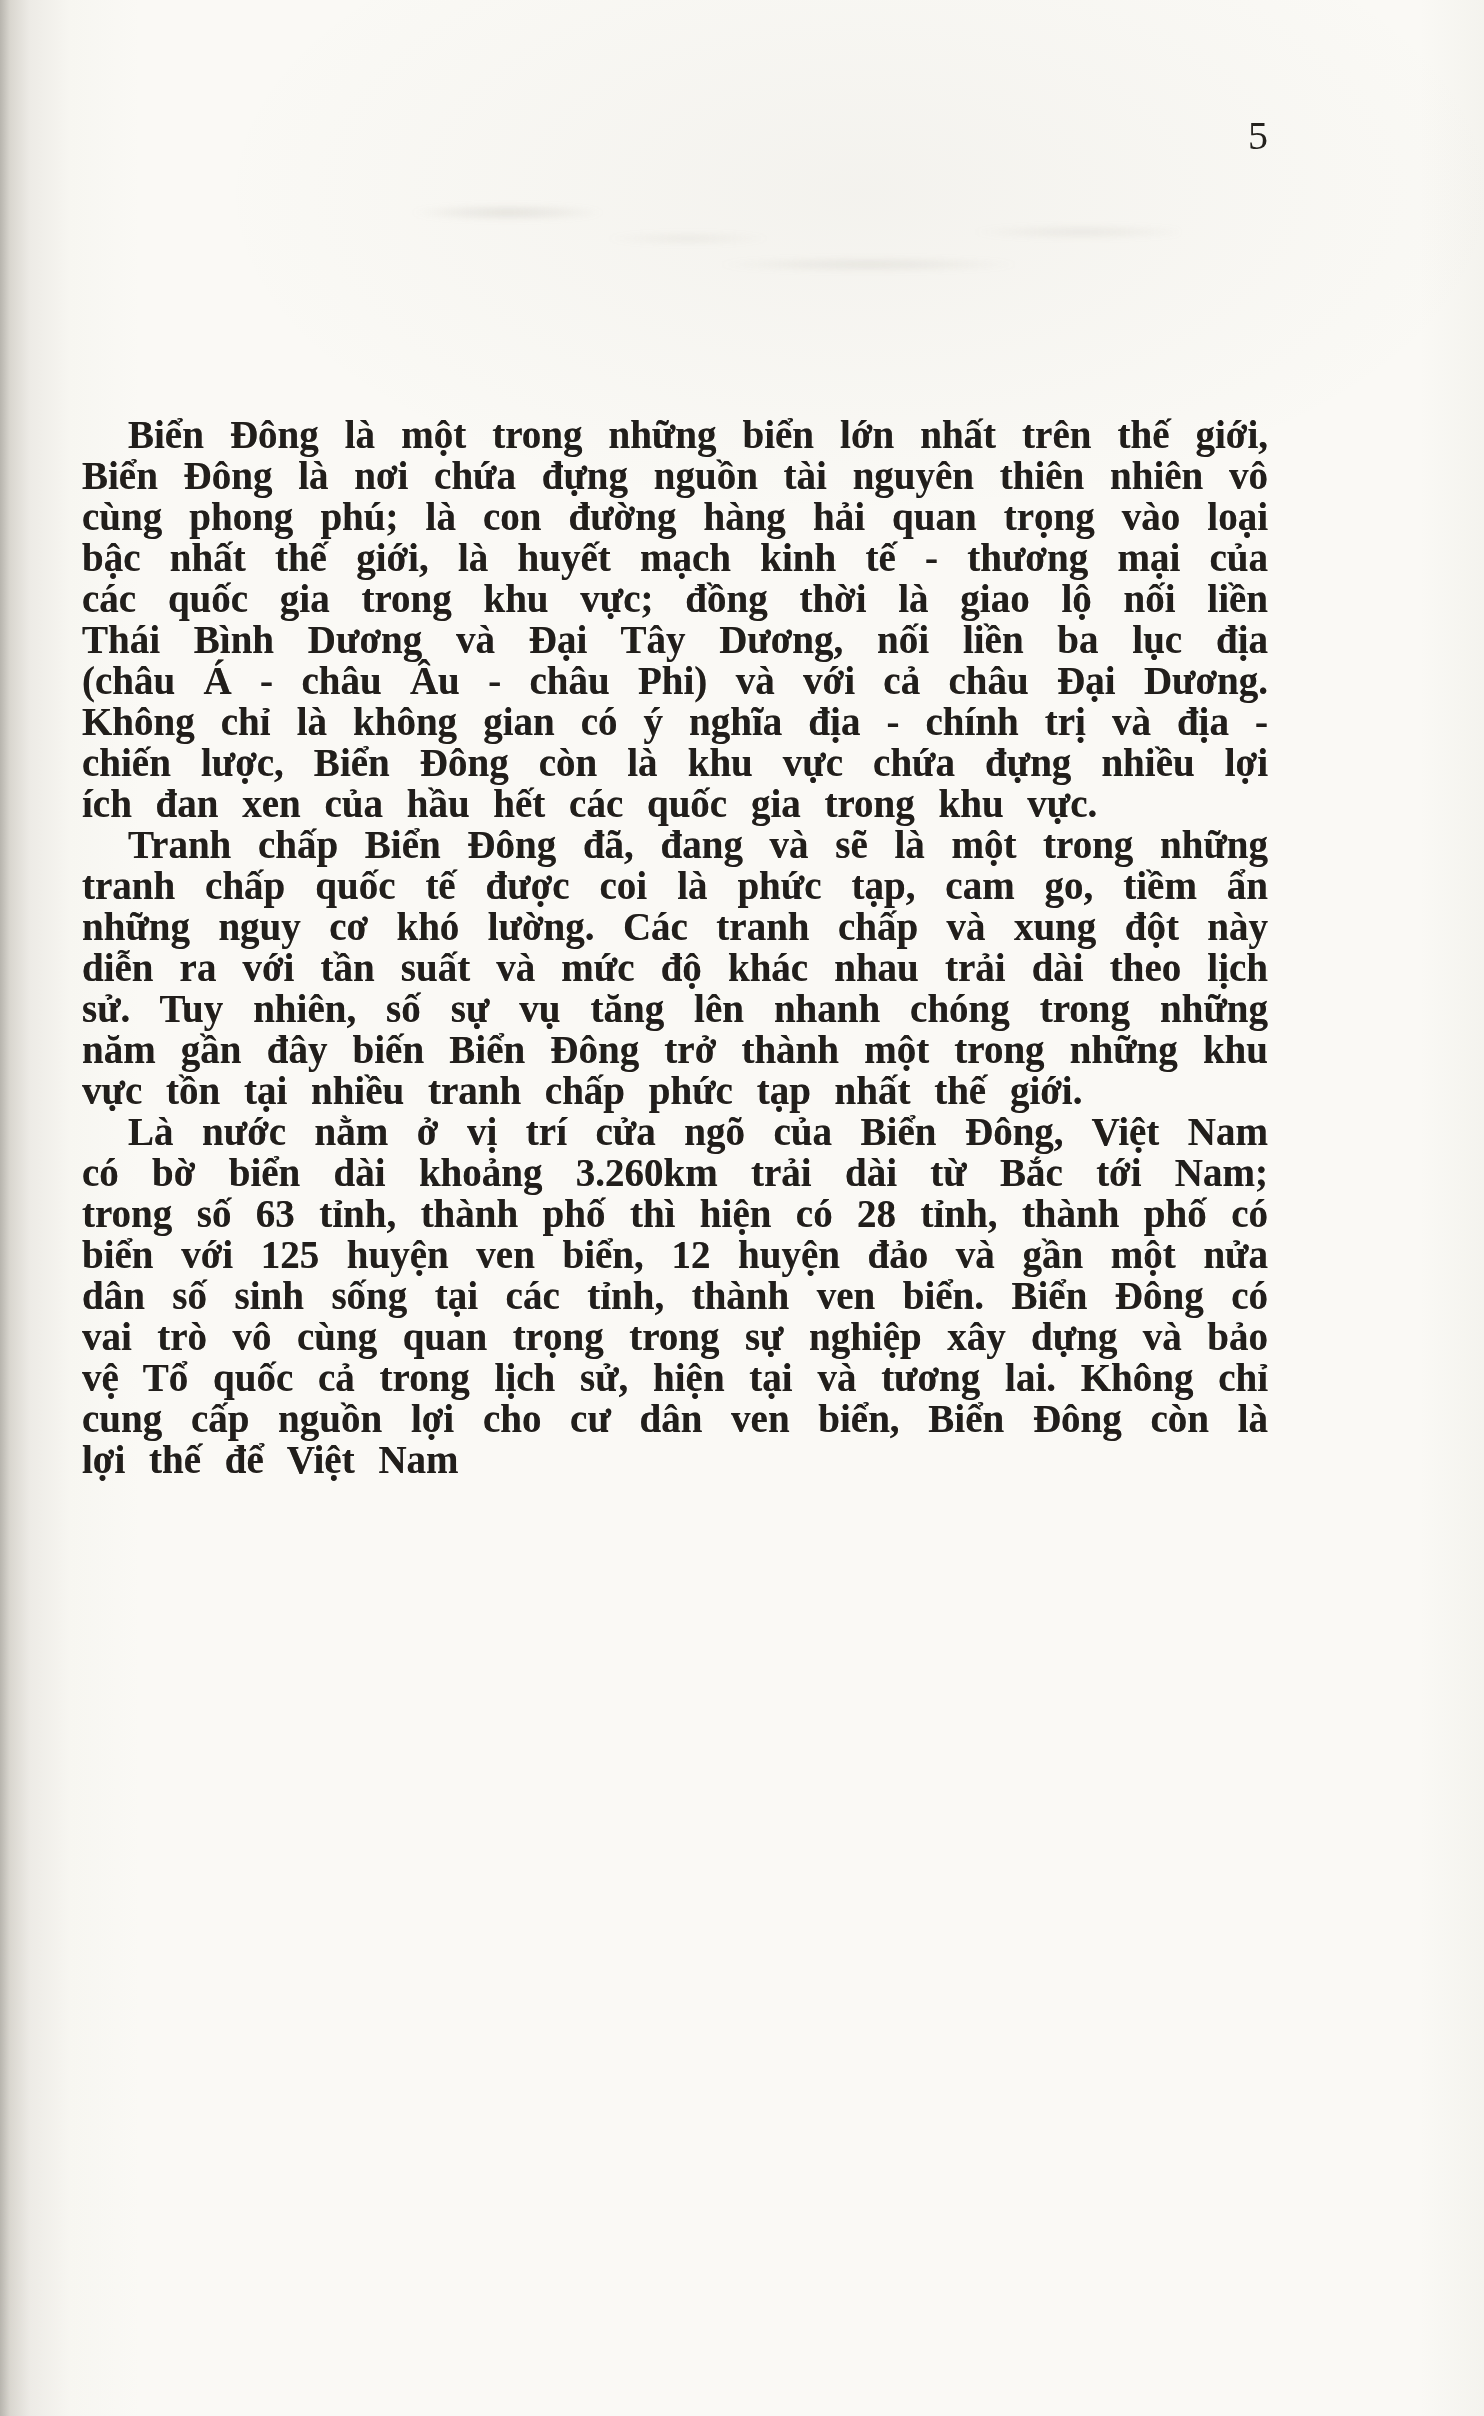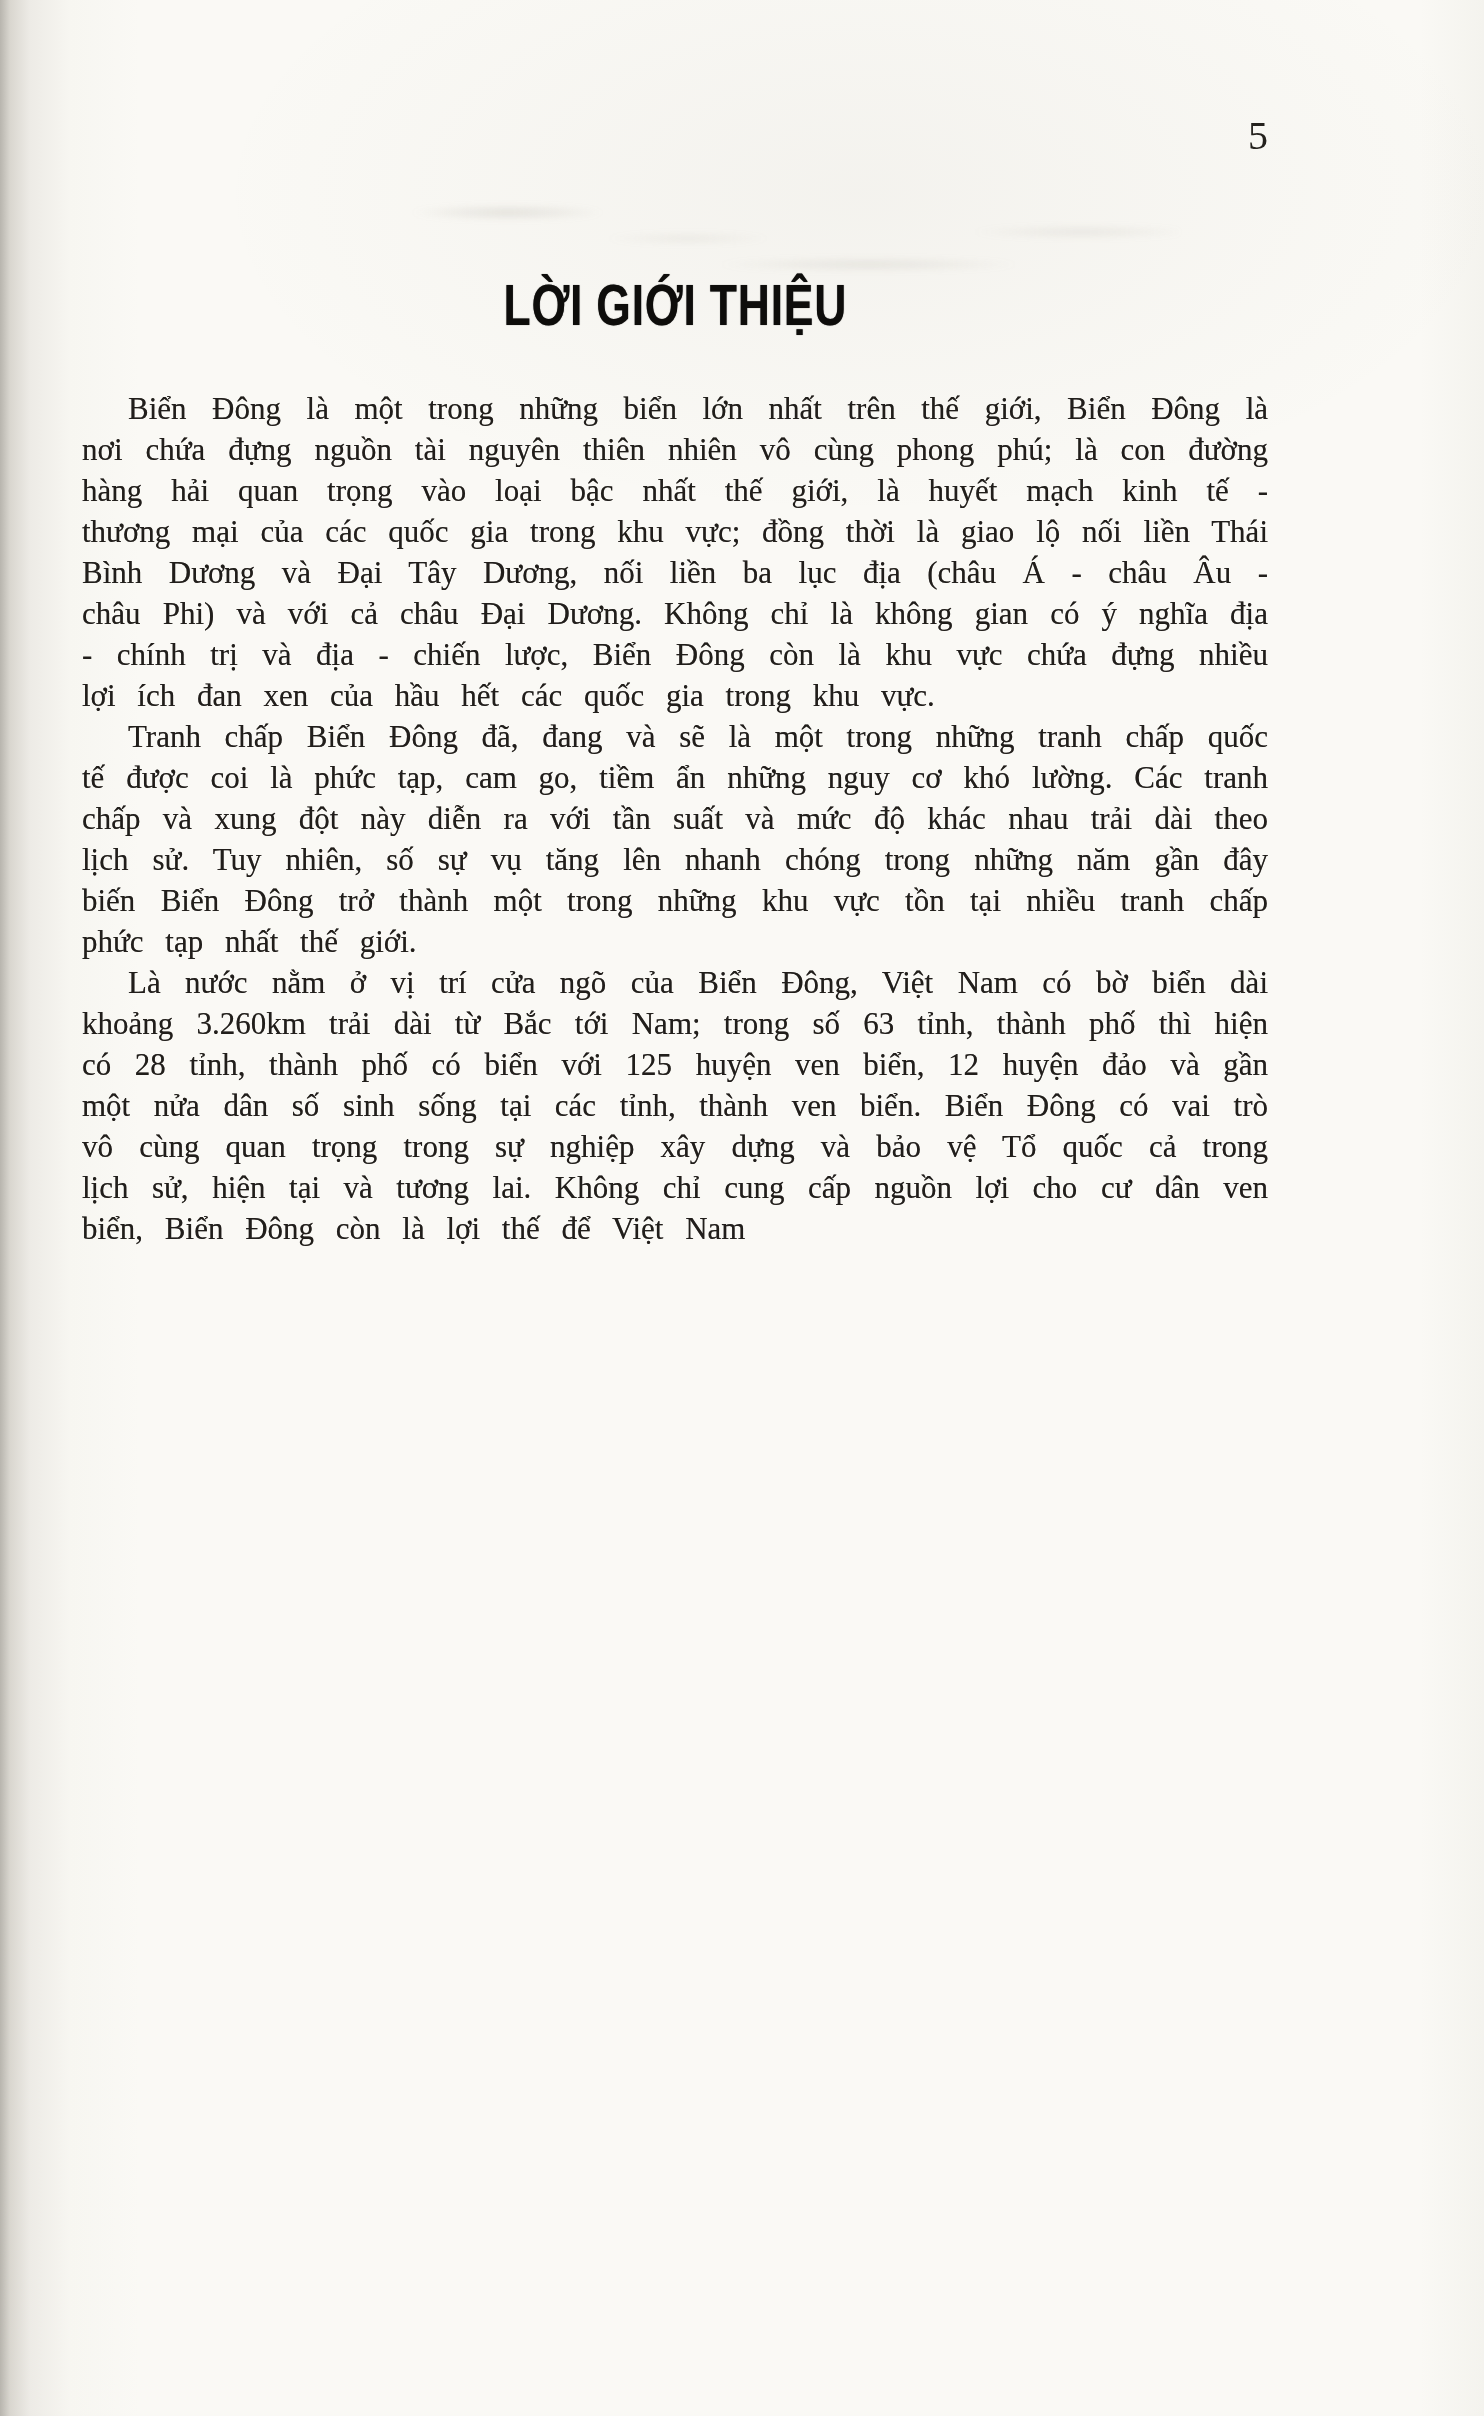--- a/index.html
+++ b/index.html
@@ -60,47 +60,45 @@
     font-size: 57px;
     letter-spacing: 1px;
     color: #0e0d0b;
     transform: scaleX(0.78);
     transform-origin: center;
     white-space: nowrap;
     text-shadow: 0 0 1px rgba(0,0,0,0.7);
   }
   .body-text {
     position: absolute;
-    top: 388px;
+    top: 414px;
     left: 82px;
     width: 1186px;
-    font-size: 31px;
+    font-size: 39px;
     line-height: 41px;
     text-align: justify;
     word-spacing: 14px;
     text-shadow: 0 0 0.5px rgba(20,16,12,0.55);
+    font-weight: bold;
   }
   .body-text p {
     margin: 0;
     padding: 0;
     text-indent: 46px;
   }
 </style>
 </head>
 <body>
 
 <div class="page">
 
   <div class="ghost-marks"></div>
 
   <div class="page-number">5</div>
 
-  <div class="heading-wrap">
-    <span class="heading">LỜI GIỚI THIỆU</span>
-  </div>
 
   <div class="body-text">
     <p>Biển Đông là một trong những biển lớn nhất trên thế giới, Biển Đông là nơi chứa đựng nguồn tài nguyên thiên nhiên vô cùng phong phú; là con đường hàng hải quan trọng vào loại bậc nhất thế giới, là huyết mạch kinh tế - thương mại của các quốc gia trong khu vực; đồng thời là giao lộ nối liền Thái Bình Dương và Đại Tây Dương, nối liền ba lục địa (châu Á - châu Âu - châu Phi) và với cả châu Đại Dương. Không chỉ là không gian có ý nghĩa địa - chính trị và địa - chiến lược, Biển Đông còn là khu vực chứa đựng nhiều lợi ích đan xen của hầu hết các quốc gia trong khu vực.</p>
     <p>Tranh chấp Biển Đông đã, đang và sẽ là một trong những tranh chấp quốc tế được coi là phức tạp, cam go, tiềm ẩn những nguy cơ khó lường. Các tranh chấp và xung đột này diễn ra với tần suất và mức độ khác nhau trải dài theo lịch sử. Tuy nhiên, số sự vụ tăng lên nhanh chóng trong những năm gần đây biến Biển Đông trở thành một trong những khu vực tồn tại nhiều tranh chấp phức tạp nhất thế giới.</p>
     <p>Là nước nằm ở vị trí cửa ngõ của Biển Đông, Việt Nam có bờ biển dài khoảng 3.260km trải dài từ Bắc tới Nam; trong số 63 tỉnh, thành phố thì hiện có 28 tỉnh, thành phố có biển với 125 huyện ven biển, 12 huyện đảo và gần một nửa dân số sinh sống tại các tỉnh, thành ven biển. Biển Đông có vai trò vô cùng quan trọng trong sự nghiệp xây dựng và bảo vệ Tổ quốc cả trong lịch sử, hiện tại và tương lai. Không chỉ cung cấp nguồn lợi cho cư dân ven biển, Biển Đông còn là lợi thế để Việt Nam</p>
   </div>
 
 </div>
 
 </body></html>

